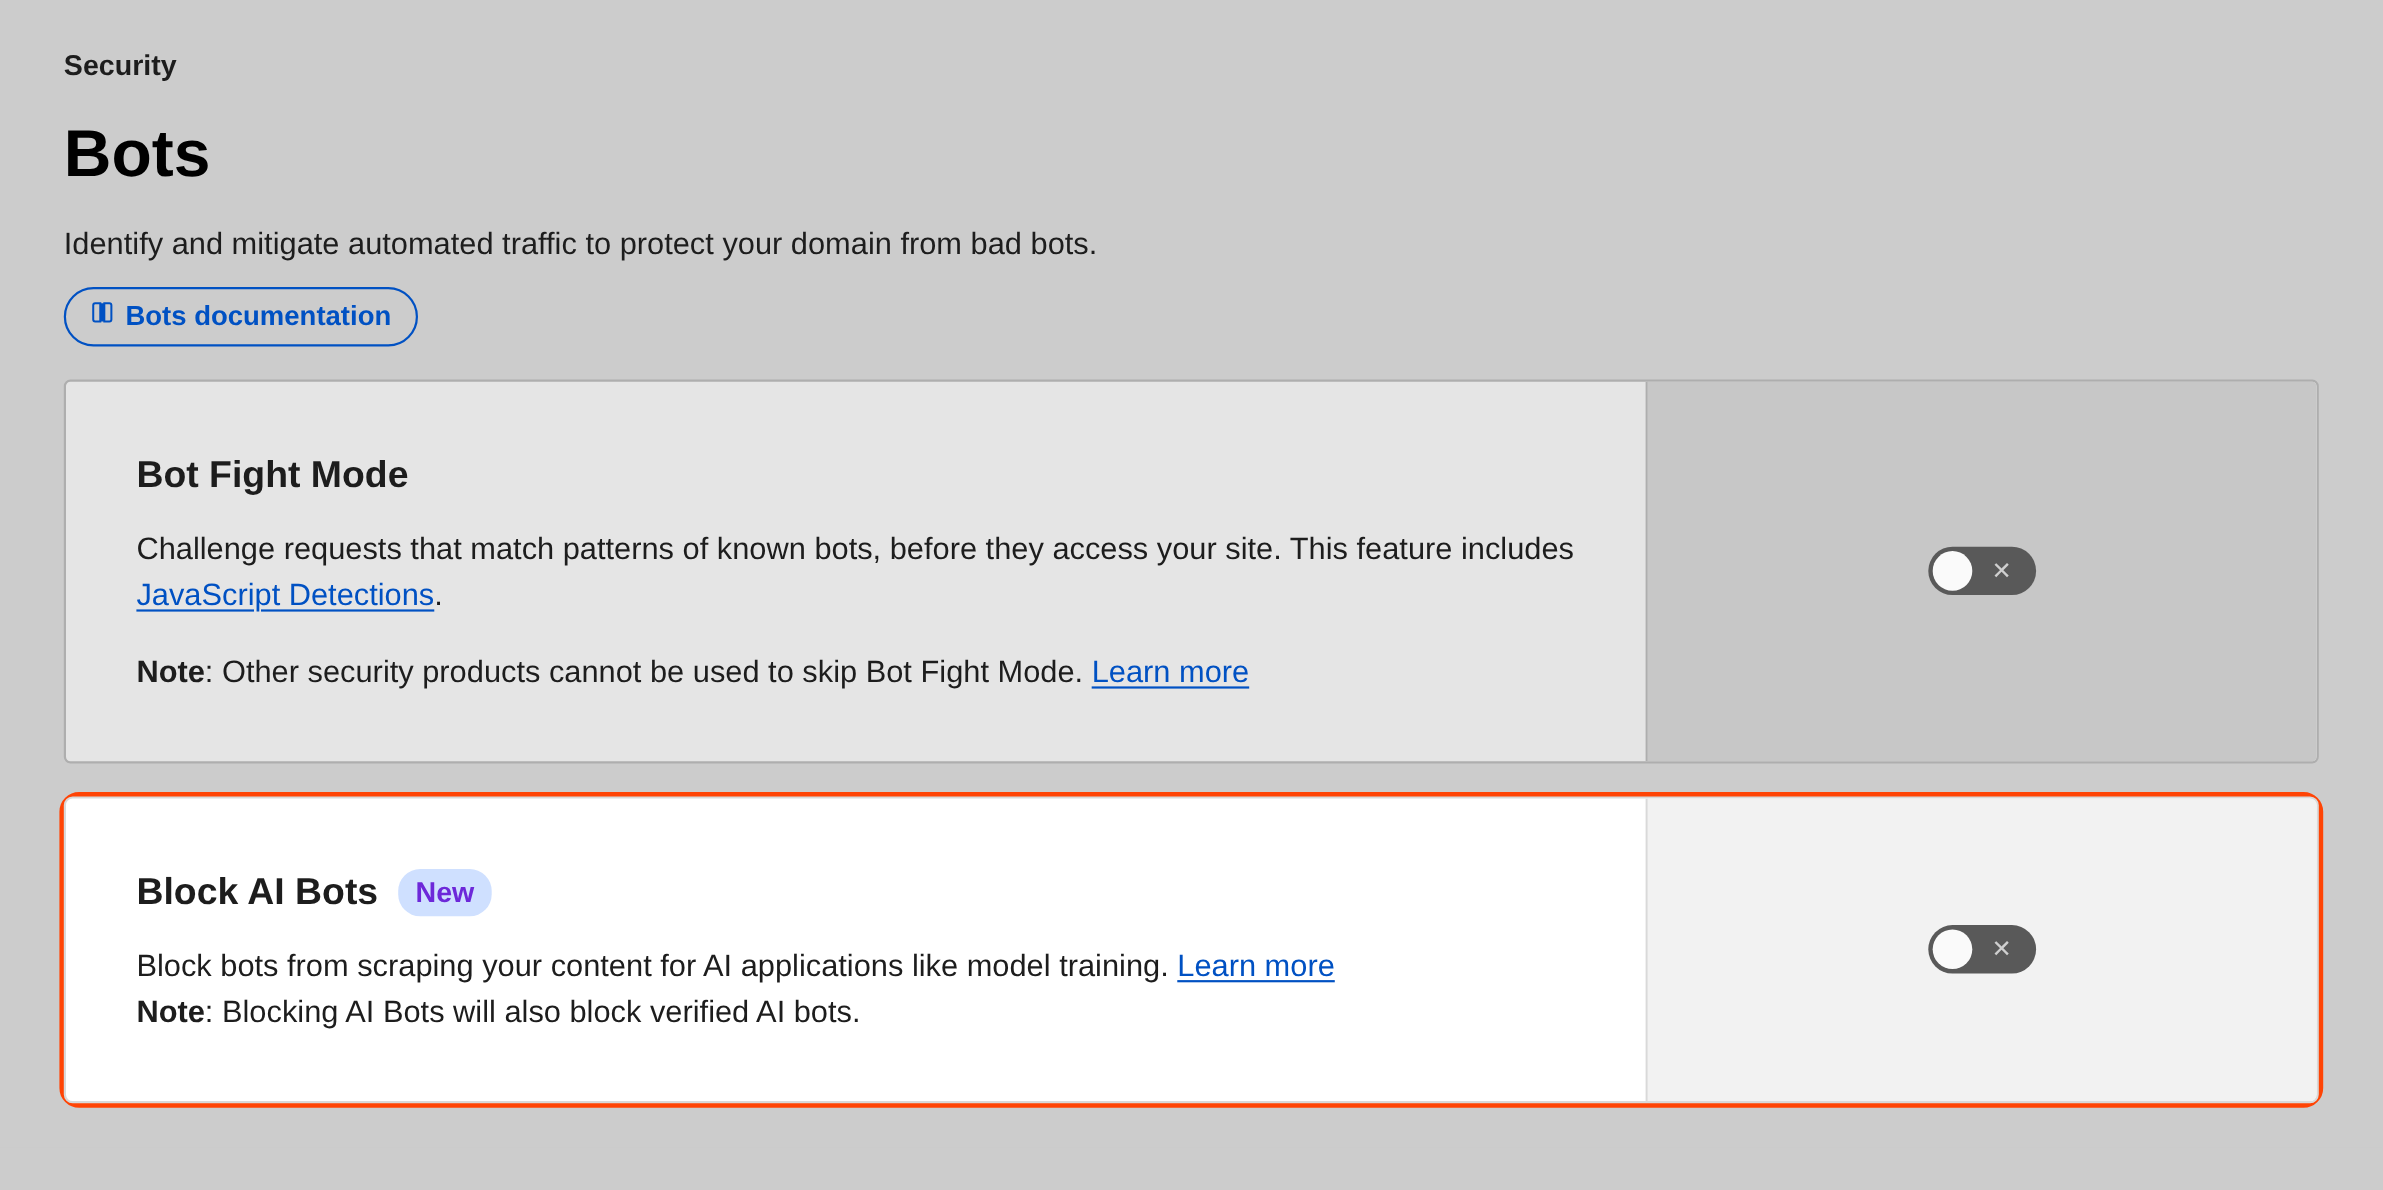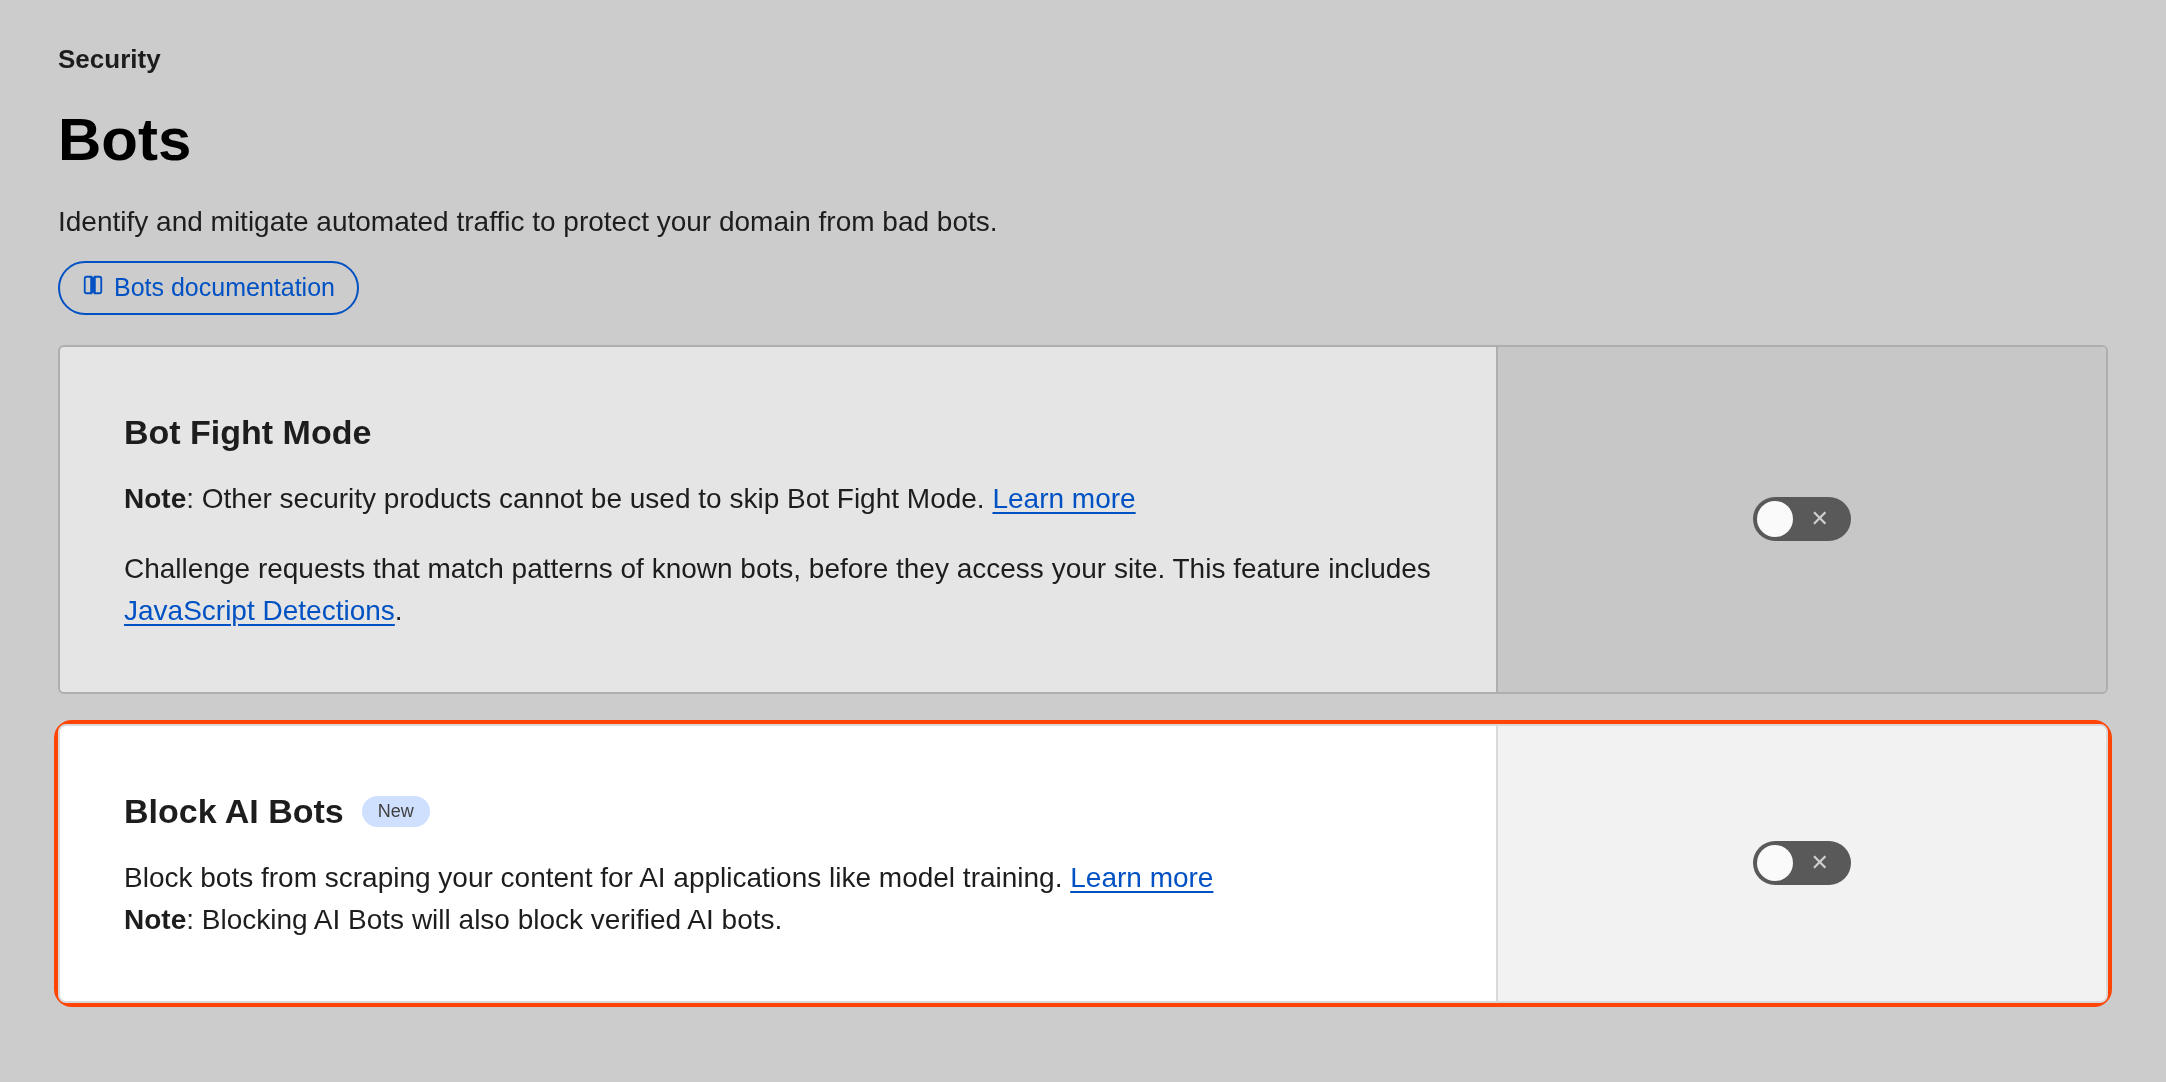--- a/index.html
+++ b/index.html
@@ -35,21 +35,21 @@
   }
   .doc-link {
     display: inline-flex;
     align-items: center;
     gap: 10px;
     border: 2px solid #0051c3;
     border-radius: 32px;
     padding: 6px 22px;
     color: #0051c3;
     font-size: 25px;
-    font-weight: 400;
+    font-weight: 700;
     cursor: pointer;
     text-decoration: none;
   }
   .doc-link svg { width: 22px; height: 22px; stroke: #0051c3; fill: none; stroke-width: 2; }
   .card {
     margin-top: 30px;
     border: 2px solid #aeaeae;
     border-radius: 6px;
     display: flex;
     overflow: hidden;
@@ -105,23 +105,23 @@
     text-decoration: underline;
     text-decoration-thickness: 2px;
     text-underline-offset: 4px;
     cursor: pointer;
   }
   .badge {
     display: inline-flex;
     align-items: center;
     justify-content: center;
     background: #cfe0ff;
-    color: #404040;
-    font-size: 18px;
-    font-weight: 400;
+    color: #6d28d9;
+    font-size: 26px;
+    font-weight: 700;
     border-radius: 20px;
     padding: 2px 16px;
   }
   .toggle {
     width: 98px;
     height: 44px;
     background: #595959;
     border-radius: 44px;
     position: relative;
     cursor: pointer;
@@ -169,24 +169,24 @@
         </svg>
     </span>
     <span>Bots documentation</span>
   </a>
 
   
   <div class="card">
     <div class="card-left">
       <h2 class="card-title">Bot Fight Mode</h2>
       <p class="card-desc">
-        <span class="bold">Note</span><span>: Other security products cannot be used to skip Bot Fight Mode. </span><a class="inline-link">Learn more</a>
+        <span>Challenge requests that match patterns of known bots, before they access your site. This feature includes </span><a class="inline-link">JavaScript Detections</a><span>.</span>
       </p>
       <p class="card-desc">
-        <span>Challenge requests that match patterns of known bots, before they access your site. This feature includes </span><a class="inline-link">JavaScript Detections</a><span>.</span>
+        <span class="bold">Note</span><span>: Other security products cannot be used to skip Bot Fight Mode. </span><a class="inline-link">Learn more</a>
       </p>
     </div>
     <div class="card-right">
       <div class="toggle">
         <div class="knob"></div>
         <span class="x">✕</span>
       </div>
     </div>
   </div>
 

